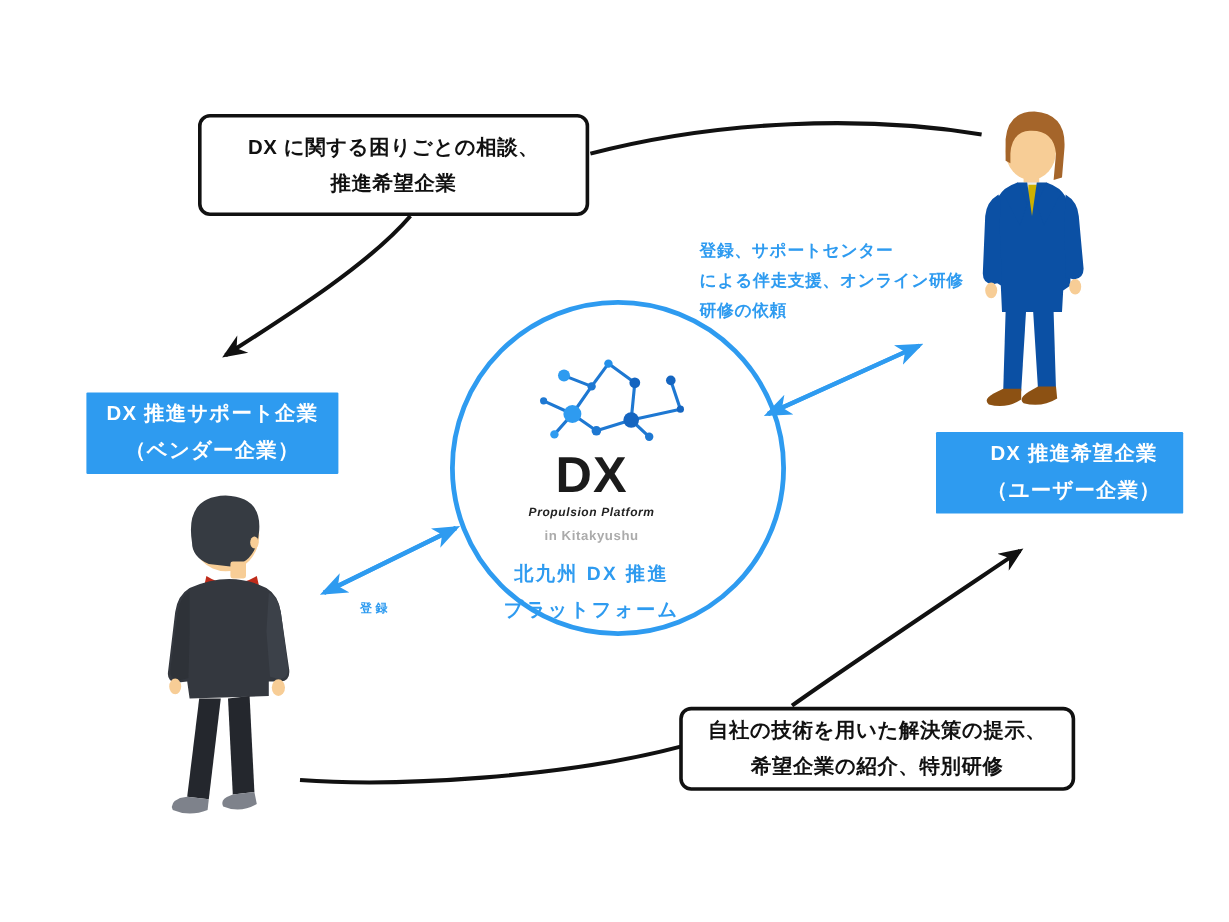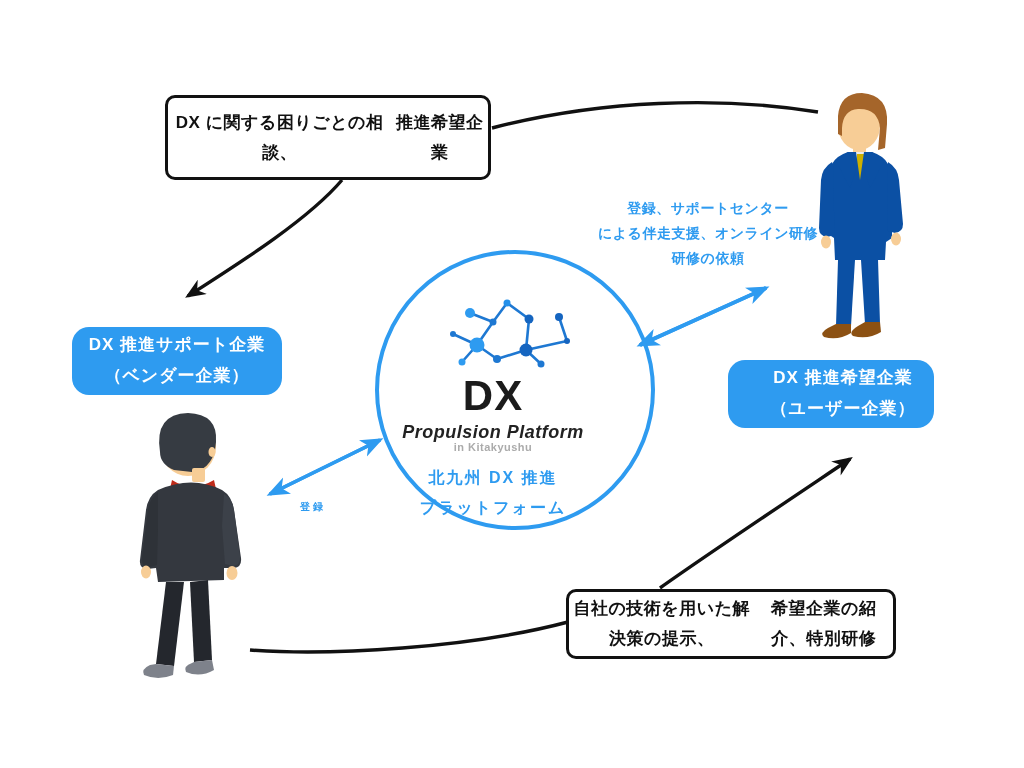--- a/index.html
+++ b/index.html
@@ -1,38 +1,38 @@
 <!DOCTYPE html>
 <html><head>
 <meta charset="utf-8">
 <style>
   html,body{margin:0;padding:0;background:#ffffff;}
   #canvas{position:relative;width:1024px;height:768px;background:#ffffff;overflow:hidden;
           font-family:"Liberation Sans","DejaVu Sans",sans-serif;}
   .abs{position:absolute;}
   
   .callout{box-sizing:border-box;background:#ffffff;border:3px solid #111111;border-radius:10px;
-           display:flex;flex-direction:row;justify-content:center;align-items:center;
+           display:flex;flex-direction:column;justify-content:center;align-items:center;
            text-align:center;z-index:3;}
   .callout .ln{font-size:17px;font-weight:700;color:#111111;line-height:1.75;letter-spacing:.5px;}
   
-  .bluebox{box-sizing:border-box;background:#2E9BF0;border-radius:17px;
+  .bluebox{box-sizing:border-box;background:#2E9BF0;border-radius:1px;
            display:flex;flex-direction:column;justify-content:center;align-items:center;
            text-align:center;z-index:3;}
   .bluebox .ln{font-size:17px;font-weight:700;color:#ffffff;line-height:1.8;letter-spacing:1px;}
   
   #circle{box-sizing:border-box;left:375px;top:250px;width:280px;height:280px;border-radius:50%;
           border:4px solid #2E9BF0;background:#ffffff;z-index:1;}
   #circle .cabs{position:absolute;left:0;width:228px;text-align:center;}
   .dx-big{top:118px;font-size:42px;font-weight:800;color:#1b1b1b;letter-spacing:1px;}
-  .dx-sub{top:168px;font-size:18px;font-weight:700;font-style:italic;color:#222222;letter-spacing:.5px;}
+  .dx-sub{top:168px;font-size:10px;font-weight:700;font-style:italic;color:#222222;letter-spacing:.5px;}
   .dx-loc{top:187px;font-size:11px;font-weight:700;color:#ABABAB;letter-spacing:.5px;}
   .pname{font-size:16px;font-weight:700;color:#2E9BF0;letter-spacing:2px;}
   
-  .bluenote{color:#2E9BF0;font-weight:700;z-index:3;text-align:center;}
+  .bluenote{color:#2E9BF0;font-weight:700;z-index:3;}
   svg{display:block;}
   #arrows{z-index:2;}
   .person{z-index:1;}
 </style>
 </head>
 <body>
 
 <div id="canvas">
 
   <div id="circle" class="abs">
@@ -104,21 +104,21 @@
   <div class="abs callout" style="left:566px;top:589px;width:330px;height:70px;">
     <div class="ln">自社の技術を用いた解決策の提示、</div>
     <div class="ln">希望企業の紹介、特別研修</div>
   </div>
 
   <div class="abs bluebox" style="left:72px;top:327px;width:210px;height:68px;">
     <div class="ln">DX 推進サポート企業</div>
     <div class="ln">（ベンダー企業）</div>
   </div>
 
-  <div class="abs bluebox" style="left:728px;top:360px;width:206px;height:68px;padding-left:24px;">
+  <div class="abs bluebox" style="left:780px;top:360px;width:206px;height:68px;padding-left:24px;">
     <div class="ln">DX 推進希望企業</div>
     <div class="ln">（ユーザー企業）</div>
   </div>
 
   <div class="abs bluenote" style="left:583px;top:196px;width:250px;font-size:14px;line-height:1.8;letter-spacing:.5px;">
     <div>登録、サポートセンター</div>
     <div>による伴走支援、オンライン研修</div>
     <div>研修の依頼</div>
   </div>
 

